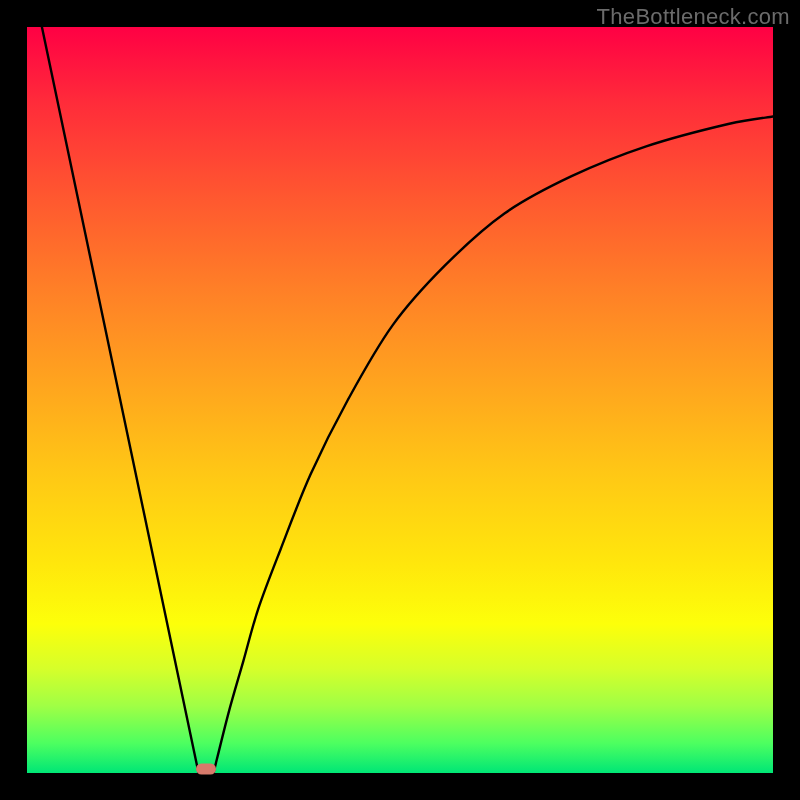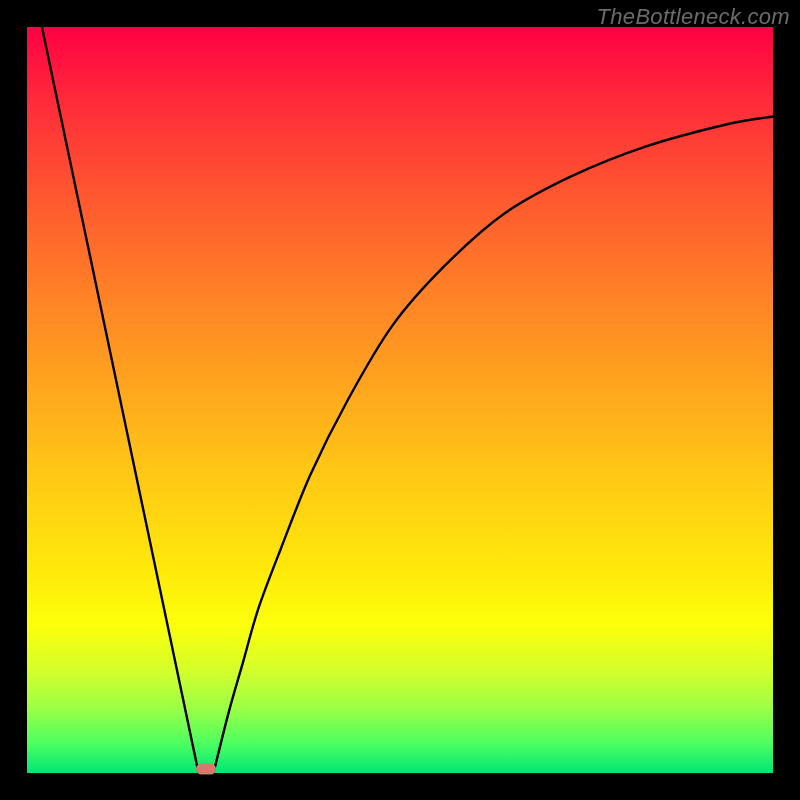--- a/index.html
+++ b/index.html
@@ -9,21 +9,20 @@
     height: 800px;
     background: #000;
     font-family: Arial, Helvetica, sans-serif;
     overflow: hidden;
   }
   .frame {
     position: relative;
     width: 800px;
     height: 716px;
     background: #000;
-    font-style: italic;
   }
   .plot-area {
     position: absolute;
     left: 27px;
     top: 27px;
     width: 746px;
     height: 746px;
     
     background: linear-gradient(
       to bottom,

